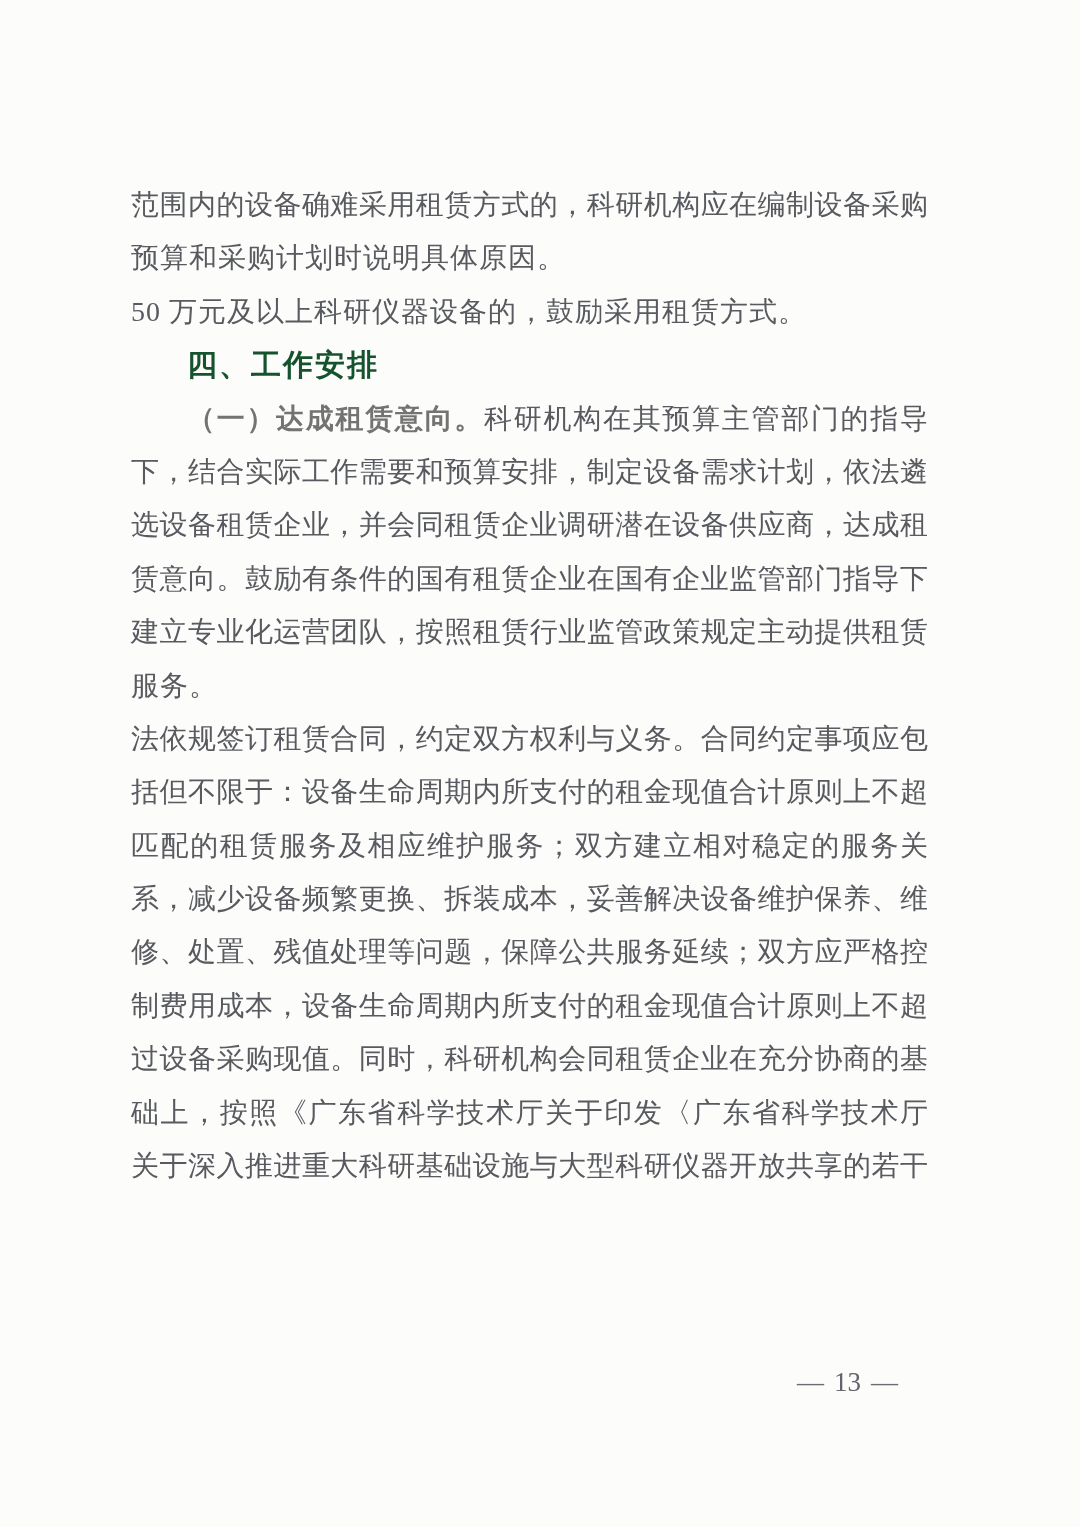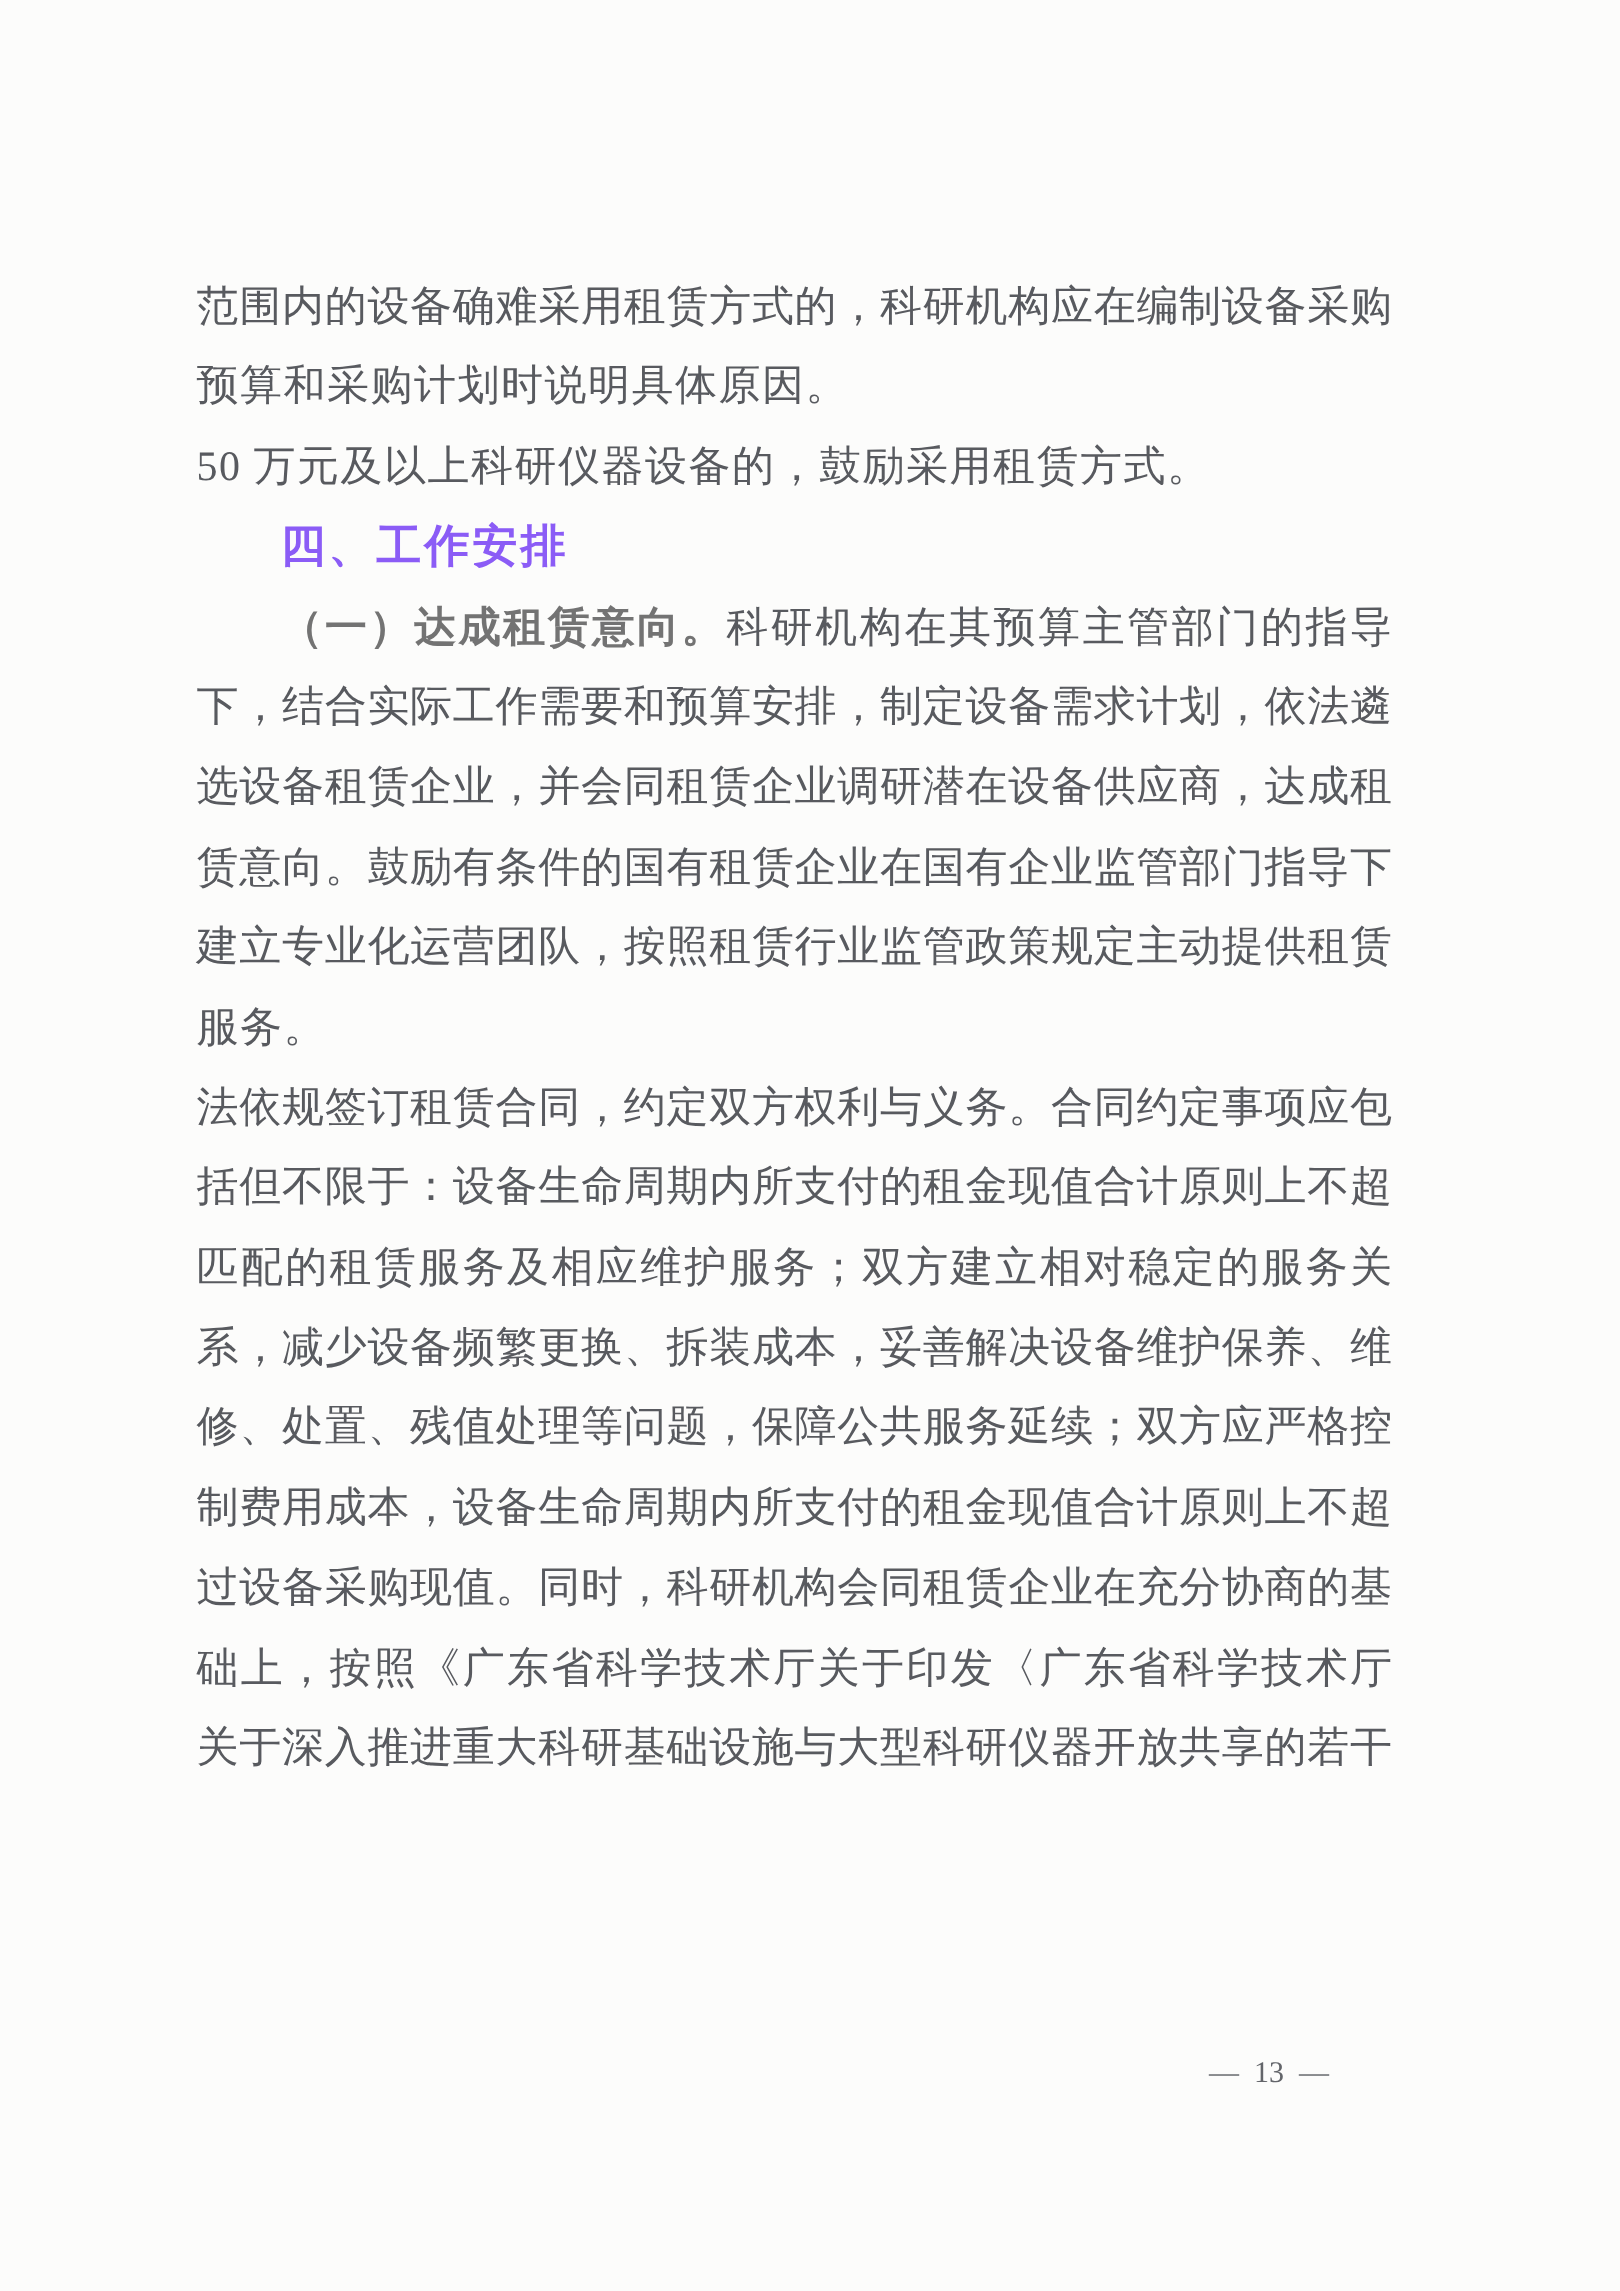--- a/index.html
+++ b/index.html
@@ -36,34 +36,34 @@
     text-justify: inter-character;
     letter-spacing: 0;
   }
   .line.indent {
     text-indent: 56px;
   }
   .line.heading {
     font-family: "Liberation Sans", "DejaVu Sans", sans-serif;
     font-weight: 700;
     font-size: 30px;
-    color: #8b5cf6;
+    color: #14532d;
     letter-spacing: 2px;
   }
   .lead-bold {
     font-weight: 700;
     color: #737373;
   }
   .page-number {
     position: absolute;
     top: 1362px;
-    right: 184px;
+    right: 172px;
     height: 40px;
     line-height: 40px;
-    font-size: 20px;
+    font-size: 27px;
     color: #63656a;
   }
   .page-number .dash {
     display: inline-block;
     margin: 0 10px;
     color: #6a6c71;
   }
 </style>
 </head>
 <body>

